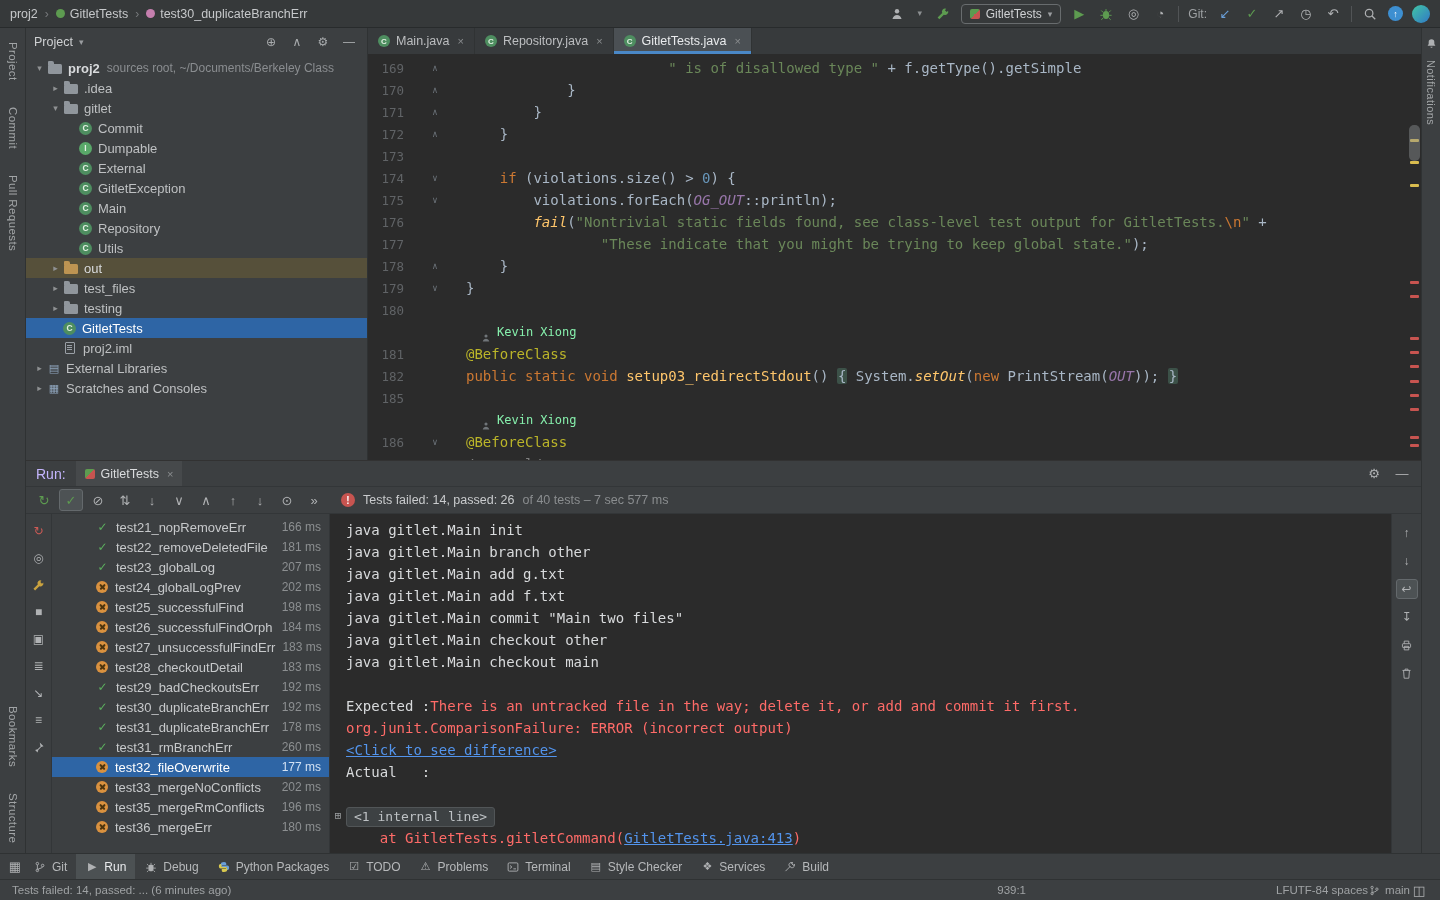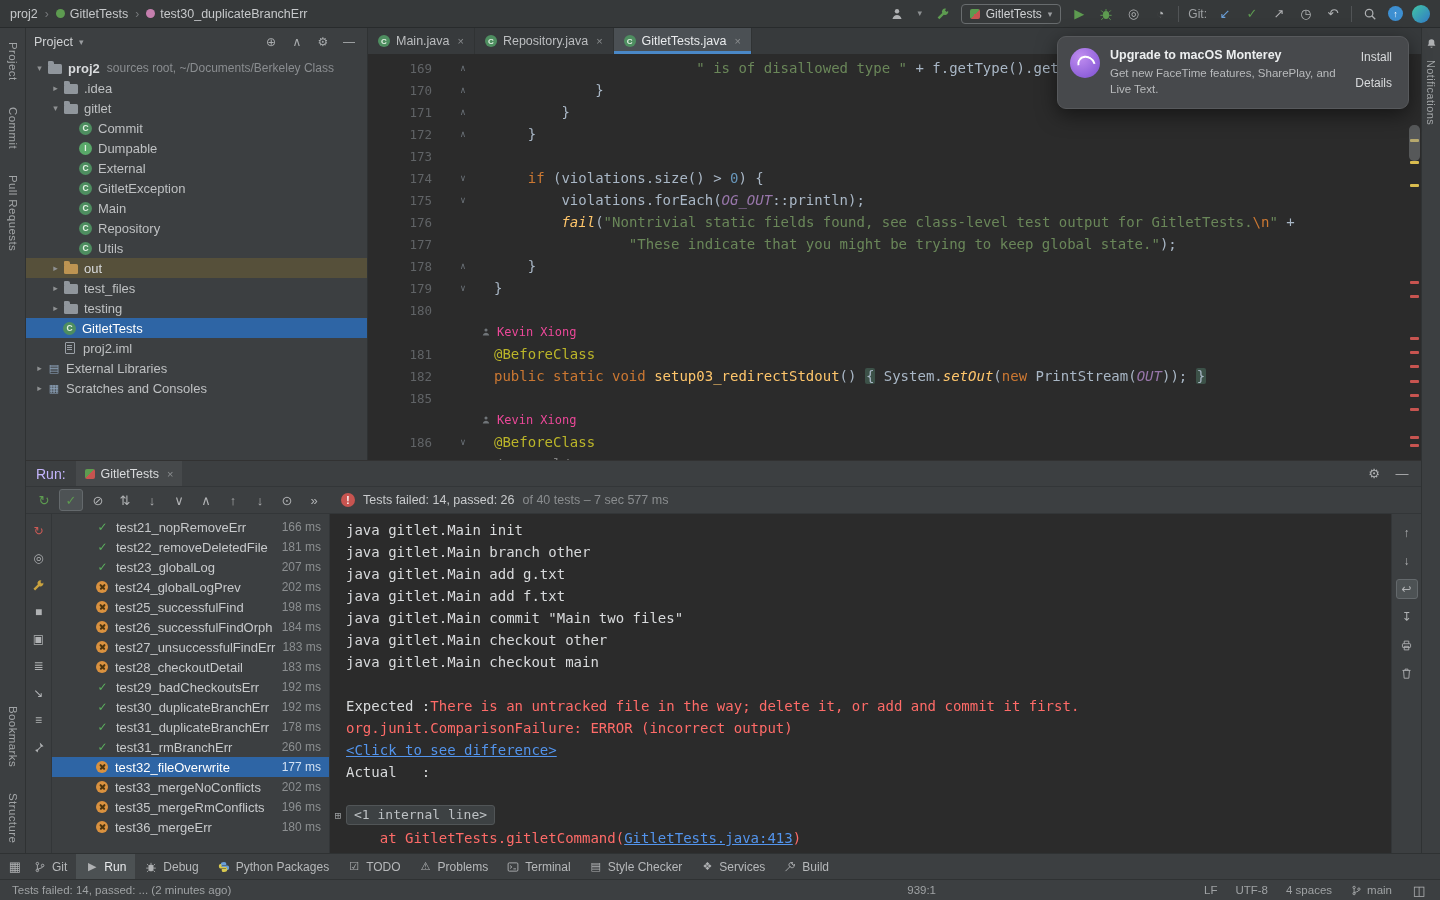--- a/index.html
+++ b/index.html
@@ -67,29 +67,29 @@
 .t-suffix{color:#8a8d90;margin-left:7px;font-size:12px}
 
 
 .editor{flex:1;background:#2b2b2b;display:flex;flex-direction:column;position:relative;min-width:0}
 .tabs{flex:0 0 27px;background:#373a3c;display:flex;border-bottom:1px solid #2b2b2b}
 .tab{display:flex;align-items:center;gap:6px;padding:0 10px;font-size:12.5px;color:#bcbec0;border-right:1px solid #303334}
 .tab.active{background:#4b5054;color:#e9ebed;box-shadow:inset 0 -3px 0 #4a88c7}
 .tab-close{color:#8a8d8f;font-size:11px;margin-left:2px}
 .code-wrap{flex:1;position:relative;overflow:hidden}
 .code{font-family:"DejaVu Sans Mono","Liberation Mono",monospace;font-size:14px;line-height:22px;padding-top:2px}
-.code-row{display:flex;height:22px;white-space:pre;padding-left:28px}
+.code-row{display:flex;height:22px;white-space:pre;padding-left:0}
 .ln-num{flex:0 0 36px;text-align:right;color:#606366;font-size:12.5px;padding-top:1px}
 .ln-mark{flex:0 0 62px;display:flex;align-items:center;justify-content:center;color:#6d747b;font-size:9px}
 .code-pre{white-space:pre}
 .sg-pl{color:#a9b7c6}.sg-kw{color:#cc7832}.sg-str{color:#6a8759}.sg-num2{color:#6897bb}
 .sg-const{color:#9876aa;font-style:italic}.sg-mth{color:#ffc66b}.sg-mthi{color:#ffc66b;font-style:italic}
 .sg-ann{color:#bbb529}.sg-esc{color:#cc7832}.sg-dim{color:#808080}
 .sg-fold{background:#3c5148;border-radius:2px;padding:0 1px;color:#a9b7c6}
-.code-author{height:22px;display:flex;align-items:center;gap:6px;padding-left:113px;color:#ec4899;font-size:12px}
+.code-author{height:22px;display:flex;align-items:flex-end;gap:6px;padding-left:113px;color:#86efac;font-size:12px}
 .code-author .ticon{color:#707579}
 .stripe-marks{position:absolute;top:0;right:0;width:14px;height:100%}
 .es-mark{position:absolute;right:2px;width:9px;height:3px;border-radius:1px}
 .es-mark.yellow{background:#d9bc4f}.es-mark.red{background:#c75450}
 .es-thumb{position:absolute;right:1px;width:11px;height:36px;background:rgba(140,144,146,.45);border-radius:5px}
 
 
 .notification{position:absolute;top:8px;right:12px;width:352px;background:#47494c;border:1px solid #57595c;border-radius:9px;box-shadow:0 6px 20px rgba(0,0,0,.5);display:flex;gap:10px;padding:11px 12px;z-index:5}
 .mac-ic{flex:0 0 30px;width:30px;height:30px;border-radius:50%;background:radial-gradient(circle at 35% 30%,#c08df0,#7b4fd0);position:relative}
 .mac-ic:after{content:"";position:absolute;left:7px;top:8px;width:15px;height:13px;border:2.5px solid #fff;border-radius:50%;border-color:#fff transparent transparent #fff;transform:rotate(35deg)}
@@ -119,35 +119,35 @@
 .test-list{flex:0 0 278px;border-right:1px solid #333638;overflow:hidden;padding-top:3px}
 .test-row{display:flex;align-items:center;height:20px;gap:7px;padding:0 8px 0 44px;font-size:13px;color:#c7c9cb;white-space:nowrap}
 .test-row.sel{background:#2e65a5;color:#fff}
 .st-pass{flex:0 0 13px;color:#5caf5e;font-weight:bold;font-size:12px;text-align:center}
 .st-fail{flex:0 0 12px;width:12px;height:12px;border-radius:50%;background:#d9913f;position:relative}
 .st-fail:before,.st-fail:after{content:"";position:absolute;left:2.6px;top:5.3px;width:7px;height:1.6px;background:#4c350f;border-radius:1px}
 .st-fail:before{transform:rotate(45deg)}.st-fail:after{transform:rotate(-45deg)}
 .t-time{margin-left:auto;color:#8c8f91;font-size:12px}
 .test-row.sel .t-time{color:#d3e2f4}
 .console{flex:1;background:#2b2b2b;font-family:"DejaVu Sans Mono","Liberation Mono",monospace;font-size:14px;line-height:22px;padding-top:5px;overflow:hidden;min-width:0}
-.cs-line{display:flex;align-items:flex-start;height:22px;white-space:pre}
+.cs-line{display:flex;align-items:flex-end;height:22px;white-space:pre}
 .cs-gutter{flex:0 0 16px;color:#9a9d9f;font-size:11px;text-align:center}
 .cs-pl{color:#d8dadc}.cs-err{color:#ff6b68}
 .cs-lnk{color:#5394ec;text-decoration:underline}
 .cs-chip{background:#3d4143;border:1px solid #515557;border-radius:3px;padding:0 7px;color:#bdc1c4;font-size:13px;line-height:18px}
 .console-side{flex:0 0 30px;background:#3c3f41;border-left:1px solid #333638;display:flex;flex-direction:column;align-items:center;gap:8px;padding-top:9px}
 
 
 .bottom-toolbar{flex:0 0 25px;background:#3c3f41;border-top:1px solid #2f3233;display:flex;align-items:center;padding:0 6px;font-size:12px;color:#b6b8ba}
 .bt-item{display:flex;align-items:center;gap:5px;height:25px;padding:0 9px;white-space:nowrap}
 .bt-item.active{background:#4c5153;color:#e7e9eb}
 .bt-item .ticon{width:14px;height:14px;font-size:11px}
 .bt-item .ticon svg{width:12px;height:12px}
 .statusbar{flex:0 0 21px;background:#3c3f41;border-top:1px solid #2f3233;display:flex;align-items:center;padding:0 12px;font-size:11.5px;color:#9fa2a4}
-.sb-right{margin-left:auto;display:flex;align-items:center;gap:18px}
+.sb-right{margin-left:auto;display:flex;align-items:center;}
 .sb-caret{margin-right:250px}
 .sb-branch{display:flex;align-items:center;gap:4px}
 .sb-branch .ticon{width:13px;height:13px}
 .sb-branch .ticon svg{width:11px;height:11px}
 </style>
 </head>
 <body>
 
 <div class="app">
 
@@ -399,31 +399,20 @@
                 <div class="es-mark red" style="top: 296px;"></div>
                 <div class="es-mark red" style="top: 310px;"></div>
                 <div class="es-mark red" style="top: 325px;"></div>
                 <div class="es-mark red" style="top: 339px;"></div>
                 <div class="es-mark red" style="top: 353px;"></div>
                 <div class="es-mark red" style="top: 381px;"></div>
                 <div class="es-mark red" style="top: 389px;"></div>
                 <div class="es-thumb" style="top: 70px;"></div>
               </div>
           </div>
-          <div class="notification">
-            <span class="mac-ic"></span>
-            <div class="ntf-mid">
-              <div class="ntf-title">Upgrade to macOS Monterey</div>
-              <div class="ntf-body">Get new FaceTime features, SharePlay, and Live Text.</div>
-            </div>
-            <div class="ntf-actions">
-              <button class="ntf-btn">Install</button>
-              <button class="ntf-btn">Details</button>
-            </div>
-          </div>
         </section>
       </div>
 
       <div class="run-panel">
         <div class="rp-tabs">
           <span class="rp-run-label">Run:</span>
           <div class="rp-tab">
             <span class="junit-ic"></span>
             <span>GitletTests</span>
             <span class="tab-close">×</span>
@@ -672,21 +661,21 @@
             <svg viewBox="0 0 16 16">
               <path d="M2 13.5L8.5 7M7 3.5c1-1.5 3.5-2 5-1l-2 .8 2.7 2.7 1-1.9c.7 1.6.2 3.4-1.2 4.3-1.2.8-2.8.7-3.9-.2L7 6.5c-.6-.8-.6-2.1 0-3z" stroke="currentColor" stroke-width="1.2" fill="none"></path>
             </svg>
           </span>
           <span>Build</span>
         </div>
       </div>
   </footer>
 
   <footer class="statusbar">
-    <span>Tests failed: 14, passed: ... (2 minutes ago)</span>
+    <span>Tests failed: 14, passed: ... (6 minutes ago)</span>
     <div class="sb-right">
       <span class="sb-caret">939:1</span>
       <span>LF</span>
       <span>UTF-8</span>
       <span>4 spaces</span>
       <span class="sb-branch">
         <span class="ticon">
             <svg viewBox="0 0 16 16">
               <circle cx="4.5" cy="3.5" r="1.7" fill="none" stroke="currentColor" stroke-width="1.2"></circle>
               <circle cx="4.5" cy="12.5" r="1.7" fill="none" stroke="currentColor" stroke-width="1.2"></circle>

